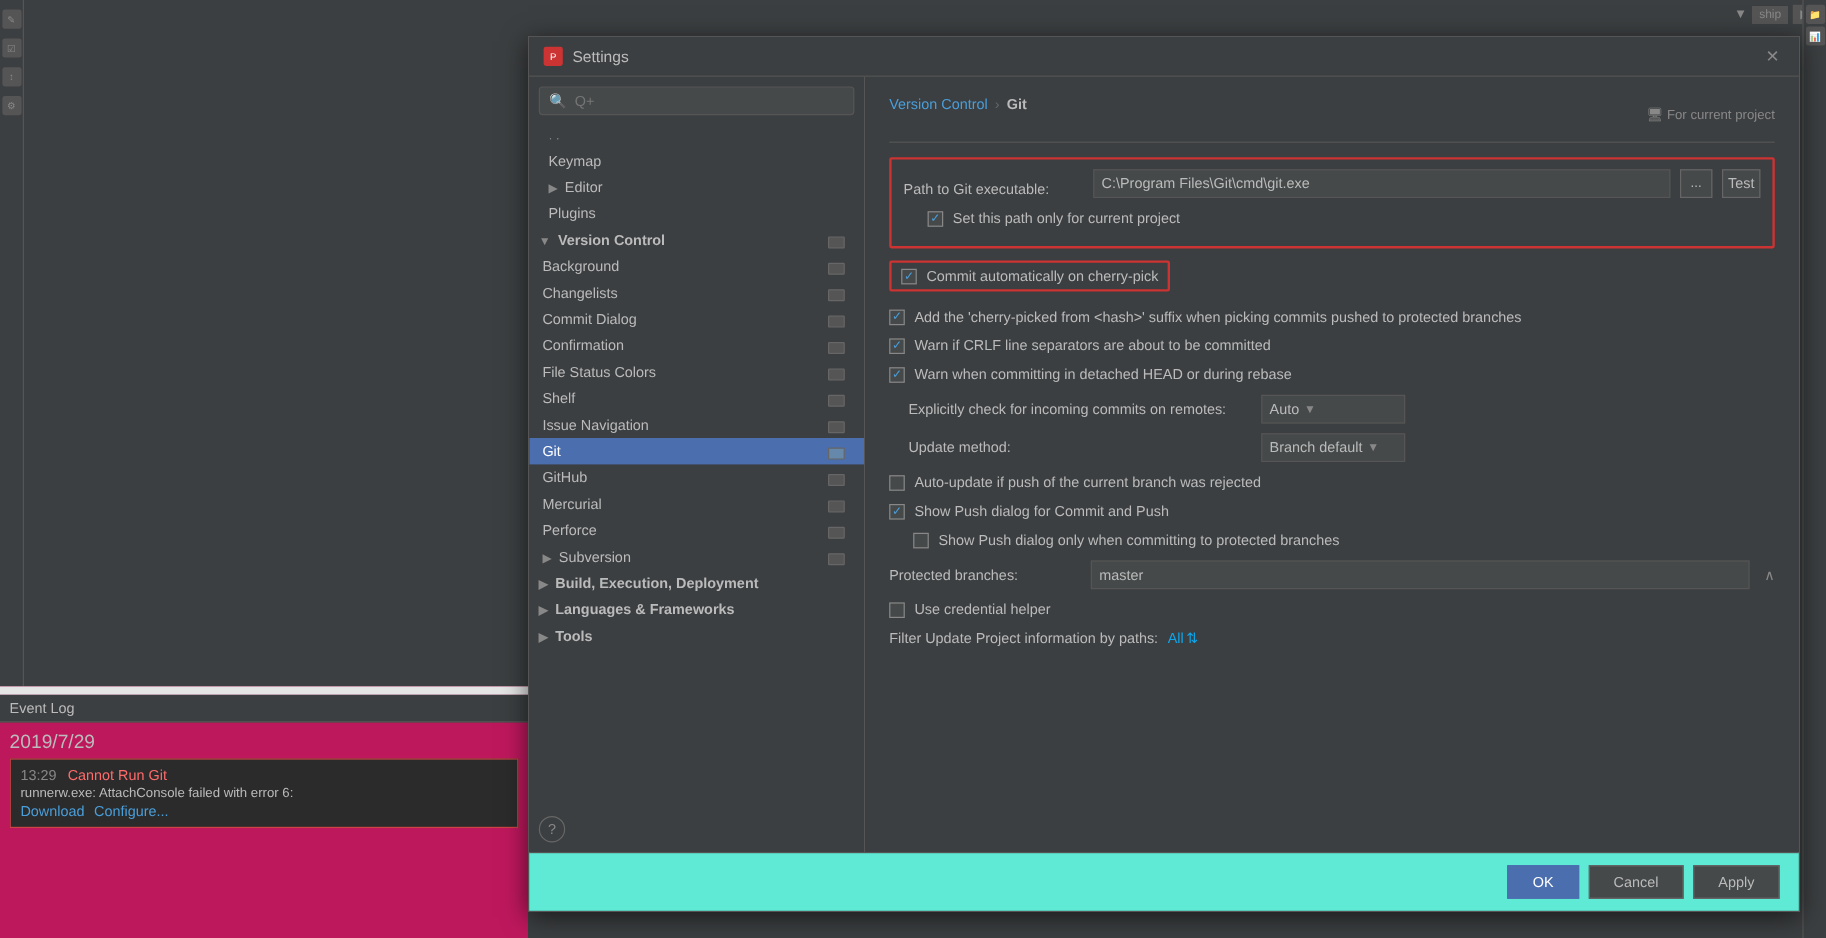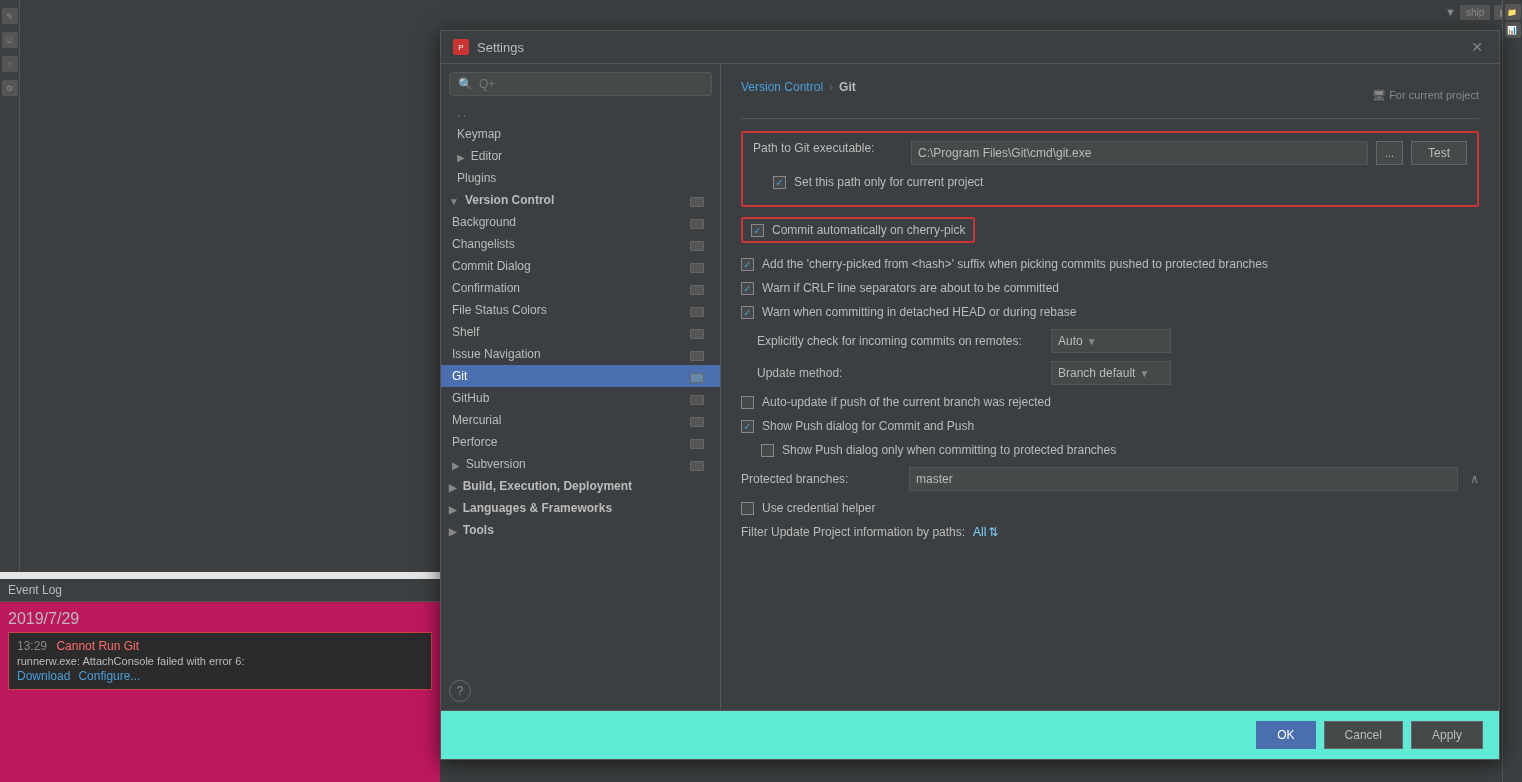--- a/index.html
+++ b/index.html
@@ -331,21 +331,21 @@
       padding: 3px 8px;
       cursor: pointer;
       height: 24px;
       font-size: 11px;
     }
 
     .test-btn {
       background: #45494a;
       border: 1px solid #666;
       color: #bbbbbb;
-      padding: 3px 16px;
+      padding: 3px 4px;
       cursor: pointer;
       height: 24px;
       font-size: 12px;
     }
 
     .checkbox-row {
       display: flex;
       align-items: center;
       gap: 8px;
       margin: 6px 0;
@@ -491,21 +491,21 @@
       align-items: center;
       background: #45494a;
       border: 1px solid #555;
       padding: 0 4px 0 6px;
       height: 24px;
       gap: 4px;
       min-width: 120px;
     }
 
     .filter-all {
-      color: #7dd3fc;
+      color: #0ea5e9;
       display: flex;
       align-items: center;
       gap: 2px;
     }
   </style>
 </head>
 <body>
 
 <div class="ide-bg"></div>
 
@@ -703,21 +703,21 @@
           <span class="breadcrumb-link">Version Control</span>
           <span class="breadcrumb-sep">›</span>
           <span class="breadcrumb-current">Git</span>
         </div>
         <div style="flex:1"></div>
         <span class="for-current-project">🖥 For current project</span>
       </div>
 
       
       <div style="border: 2px solid #cc3333; padding: 8px 10px; border-radius: 2px; margin-bottom: 10px;">
-        <div style="display:flex; align-items:flex-start; gap:8px; margin-bottom:8px;">
+        <div style="display:flex; align-items:flex-end; gap:8px; margin-bottom:8px;">
           <span class="path-label">Path to Git executable:</span>
           <input class="path-input" type="text" value="C:\Program Files\Git\cmd\git.exe" style="">
           <button class="path-browse">...</button>
           <button class="test-btn">Test</button>
         </div>
         <div class="checkbox-row indent-row">
           <div class="cb checked"></div>
           <span class="cb-label">Set this path only for current project</span>
         </div>
       </div>

